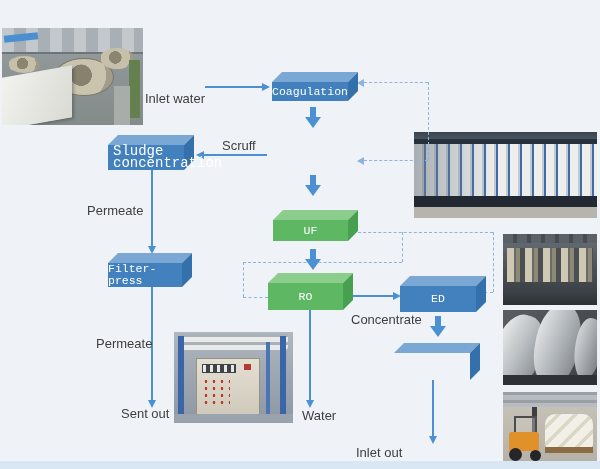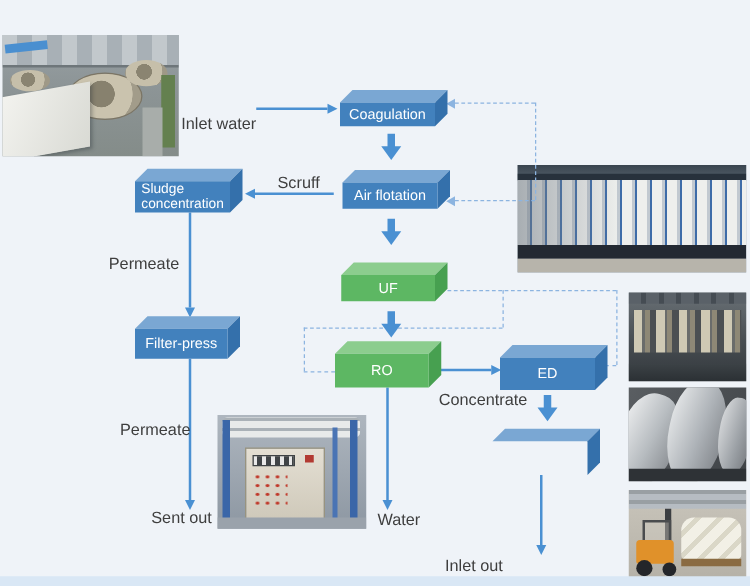--- a/index.html
+++ b/index.html
@@ -3,35 +3,35 @@
 <meta charset="utf-8">
 <style>
   html,body{margin:0;padding:0;}
   body{font-family:"Liberation Sans","DejaVu Sans",sans-serif;background:#e4e9ef;}
   .canvas{position:relative;width:600px;height:469px;background:#eff3f8;overflow:hidden;}
 
   
   .lbl{position:absolute;font-size:13px;color:#3e3e3e;white-space:nowrap;}
 
   
-  .box3d{position:absolute;}
+  .box3d{position:absolute;font-family:Liberation Mono, monospace;}
   .b3-front{position:absolute;left:0;top:10px;width:100%;height:calc(100% - 10px);
             display:flex;flex-direction:column;align-items:center;justify-content:center;
             color:#fff;font-size:11.5px;line-height:12px;}
   .b3-top{position:absolute;left:0;top:0;width:100%;height:10px;
           transform:skewX(-45deg);transform-origin:0 100%;}
   .b3-side{position:absolute;left:100%;top:10px;width:10px;height:calc(100% - 10px);
            transform:skewY(-45deg);transform-origin:0 0;}
   .blue  .b3-front{background:#4281bd;}
   .blue  .b3-top{background:#7aa7d3;}
   .blue  .b3-side{background:#3470ab;}
   .green .b3-front{background:#5db763;}
   .green .b3-top{background:#8ccd8e;}
   .green .b3-side{background:#47a050;}
-  .b3-left .b3-front{align-items:flex-start;padding-left:5px;box-sizing:border-box;font-size:11px;line-height:11.5px;text-align:right;}
+  .b3-left .b3-front{align-items:flex-start;padding-left:5px;box-sizing:border-box;font-size:14px;line-height:11.5px;text-align:right;}
 
   
   .hline{position:absolute;height:2px;background:#4a90d2;}
   .vline{position:absolute;width:2px;background:#4a90d2;}
   .head-right{position:absolute;width:0;height:0;border-top:4px solid transparent;border-bottom:4px solid transparent;border-left:8px solid #4a90d2;}
   .head-left{position:absolute;width:0;height:0;border-top:4px solid transparent;border-bottom:4px solid transparent;border-right:8px solid #4a90d2;}
   .head-down{position:absolute;width:0;height:0;border-left:4px solid transparent;border-right:4px solid transparent;border-top:8px solid #4a90d2;}
 
   
   .tarrow{position:absolute;width:16px;height:21px;}
@@ -213,27 +213,20 @@
   </div>
 
   <div class="box3d blue" style="left:272px;top:72px;width:76px;height:29px">
     <div class="b3-top"></div>
     <div class="b3-side"></div>
     <div class="b3-front">
       <span>Coagulation</span>
     </div>
   </div>
 
-  <div class="box3d blue" style="left:274px;top:136px;width:76px;height:31px">
-    <div class="b3-top"></div>
-    <div class="b3-side"></div>
-    <div class="b3-front">
-      <span>Air flotation</span>
-    </div>
-  </div>
 
   <div class="box3d blue b3-left" style="left:108px;top:135px;width:76px;height:35px">
     <div class="b3-top"></div>
     <div class="b3-side"></div>
     <div class="b3-front">
       <span>Sludge</span>
       <span>concentration</span>
     </div>
   </div>
 

